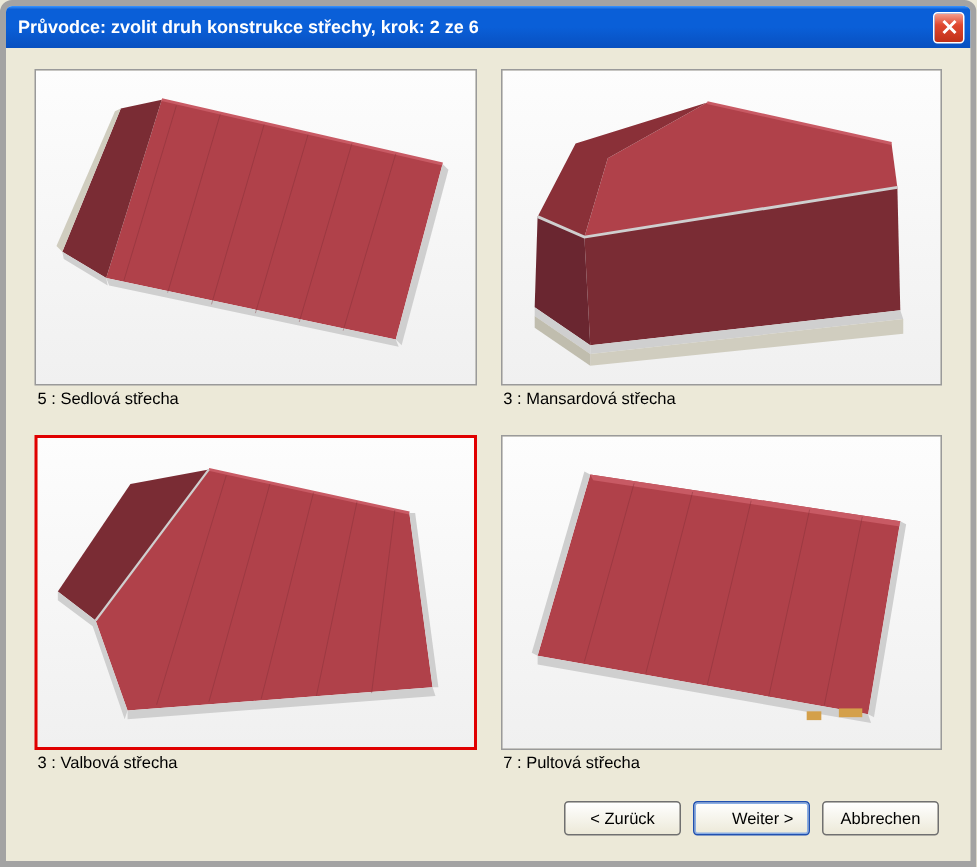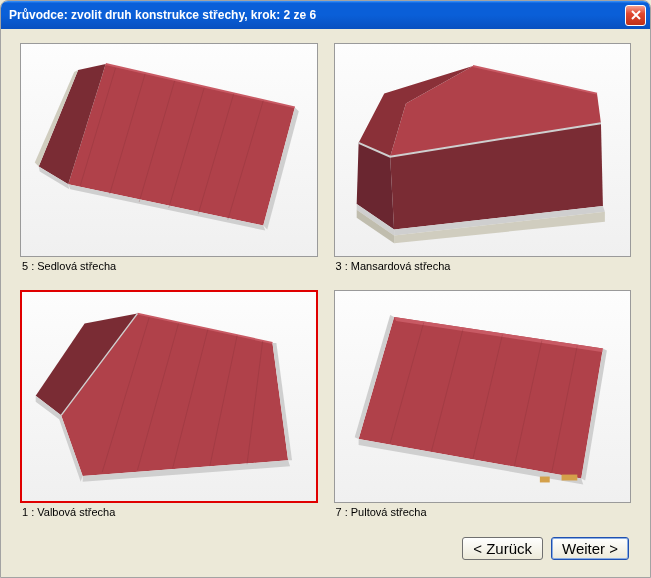--- a/index.html
+++ b/index.html
@@ -6,21 +6,21 @@
   body {
     margin: 0;
     font-family: Tahoma, Arial, sans-serif;
     font-size: 11px;
     background: #ece9d8;
   }
   .window {
     width: 651px;
     height: 578px;
     background: #ece9d8;
-    border: 1px solid #a3a3a3;
+    border: 4px solid #a3a3a3;
     border-radius: 8px 8px 0 0;
     overflow: hidden;
     position: relative;
   }
   .titlebar {
     height: 28px;
     background: linear-gradient(to bottom, #3a95ff 0%, #0a5fd8 8%, #0a5fd8 50%, #0850c0 100%);
     display: flex;
     align-items: center;
     padding: 0 4px 0 8px;
@@ -93,21 +93,21 @@
     display: flex;
     gap: 8px;
   }
   .btn {
     min-width: 78px;
     height: 23px;
     background: linear-gradient(to bottom, #fff, #ece9d8);
     border: 1px solid #707070;
     border-radius: 3px;
     font-family: inherit;
-    font-size: 15px;
+    font-size: 11px;
     padding: 0 10px;
     cursor: pointer;
   }
   .btn.default {
     border: 1px solid #2050b0;
     box-shadow: inset 0 0 0 1px #89ade4;
     text-align: right;
   }
 </style>
 </head>
@@ -199,21 +199,21 @@
 
             <g stroke="#7a2c34" stroke-width="0.5" opacity="0.5">
               <line x1="130" y1="24" x2="82" y2="182"></line>
               <line x1="160" y1="30" x2="118" y2="180"></line>
               <line x1="190" y1="36" x2="154" y2="178"></line>
               <line x1="220" y1="42" x2="192" y2="176"></line>
               <line x1="246" y1="48" x2="230" y2="174"></line>
             </g>
           </svg>
         </div>
-        <div class="caption">1 : Valbová střecha</div>
+        <div class="caption">3 : Valbová střecha</div>
       </div>
 
       <div class="cell">
         <div class="thumb">
           <svg viewBox="0 0 300 210">
 
             <polygon points="60,24 272,56 250,188 24,148" fill="#b0414a"></polygon>
 
             <polygon points="60,24 272,56 274,60 62,28" fill="#c85a64"></polygon>
 
@@ -236,15 +236,16 @@
           </svg>
         </div>
         <div class="caption">7 : Pultová střecha</div>
       </div>
 
     </div>
 
     <div class="button-row">
       <button class="btn">&lt; Zurück</button>
       <button class="btn default">Weiter &gt;</button>
+      <button class="btn">Abbrechen</button>
     </div>
   </div>
 </div>
 
 </body></html>

